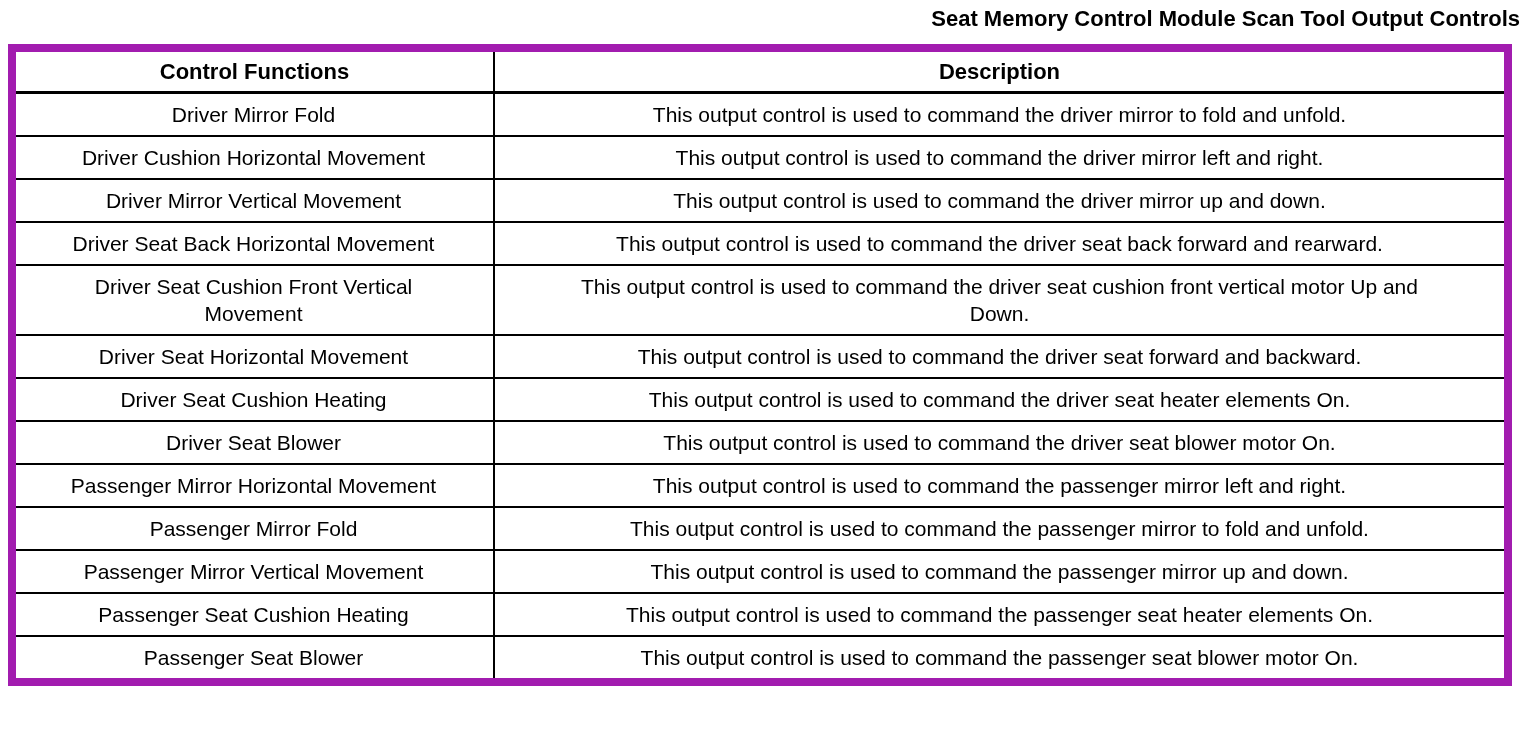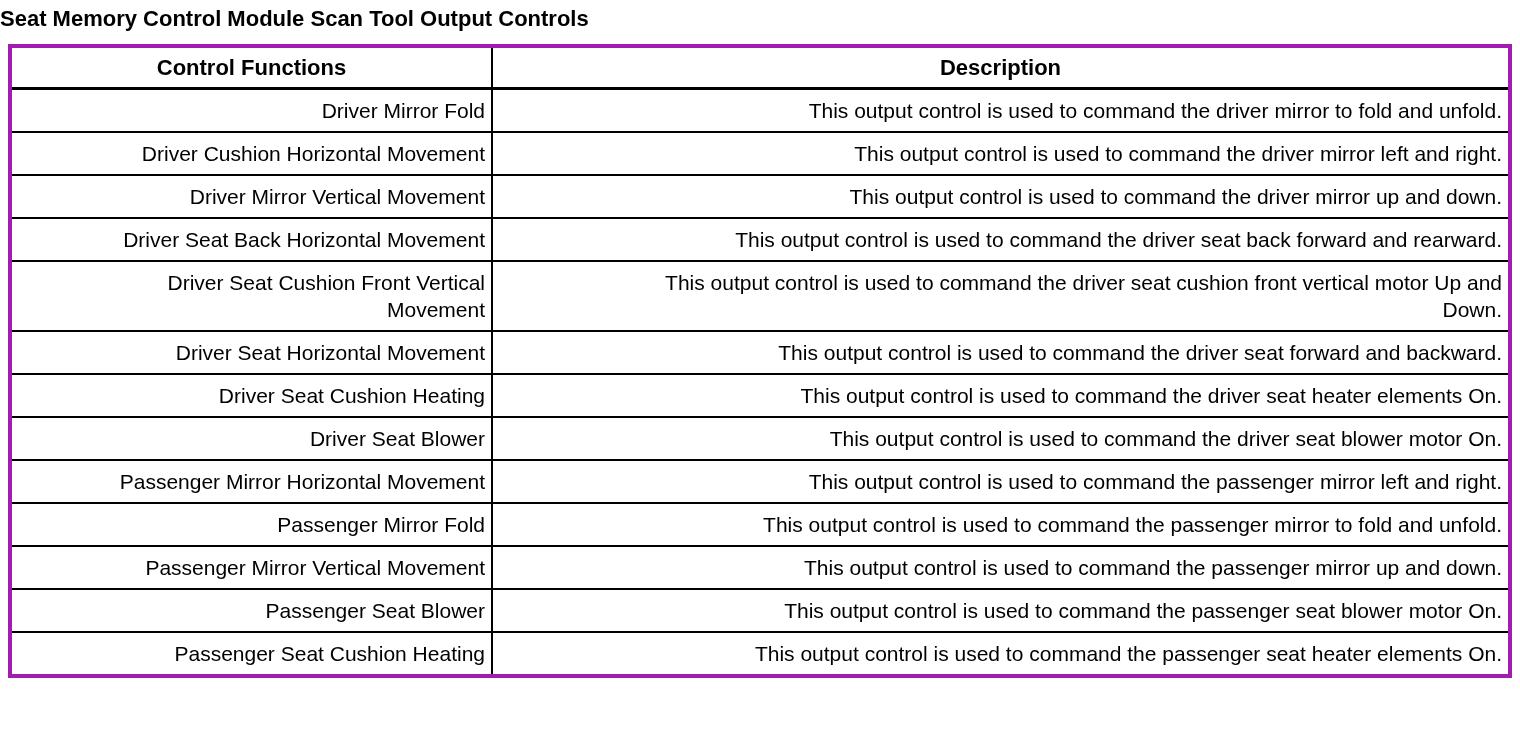--- a/index.html
+++ b/index.html
@@ -9,49 +9,49 @@
     color: #000000;
     font-family: "Liberation Sans", sans-serif;
   }
   .page {
     width: 1520px;
     height: 748px;
     background: #ffffff;
     overflow: hidden;
   }
   .doc-title {
-    text-align: left;
+    text-align: right;
     font-weight: bold;
     font-size: 22px;
     line-height: 26px;
     padding-top: 6px;
   }
   table.output-controls {
     border-collapse: collapse;
     table-layout: fixed;
     width: 1504px;
     margin: 12px 8px 0 8px;
-    border: 4px solid #a21caf;
+    border: 8px solid #a21caf;
     font-size: 21px;
     line-height: 27px;
   }
   table.output-controls col.c1 { width: 482px; }
   table.output-controls th {
     border: 2px solid #000000;
     border-bottom: 3px solid #000000;
     font-weight: bold;
     font-size: 22px;
     text-align: center;
     padding: 6px;
   }
   table.output-controls td {
     border: 2px solid #000000;
     padding: 7px 6px 7px 4px;
     vertical-align: middle;
-    text-align: right;
+    text-align: center;
     white-space: pre-wrap;
     word-wrap: break-word;
   }
   table.output-controls td.desc { padding-left: 6px; }
 </style>
 </head>
 <body>
 
 <div class="page">
   <div class="doc-title">Seat Memory Control Module Scan Tool Output Controls</div>
@@ -108,22 +108,22 @@
         </tr>
         <tr>
           <td>Passenger Mirror Fold</td>
           <td class="desc">This output control is used to command the passenger mirror to fold and unfold.</td>
         </tr>
         <tr>
           <td>Passenger Mirror Vertical Movement</td>
           <td class="desc">This output control is used to command the passenger mirror up and down.</td>
         </tr>
         <tr>
+          <td>Passenger Seat Cushion Heating</td>
+          <td class="desc">This output control is used to command the passenger seat heater elements On.</td>
+        </tr>
+        <tr>
           <td>Passenger Seat Blower</td>
           <td class="desc">This output control is used to command the passenger seat blower motor On.</td>
-        </tr>
-        <tr>
-          <td>Passenger Seat Cushion Heating</td>
-          <td class="desc">This output control is used to command the passenger seat heater elements On.</td>
         </tr>
       </tbody>
   </table>
 </div>
 
 </body></html>

